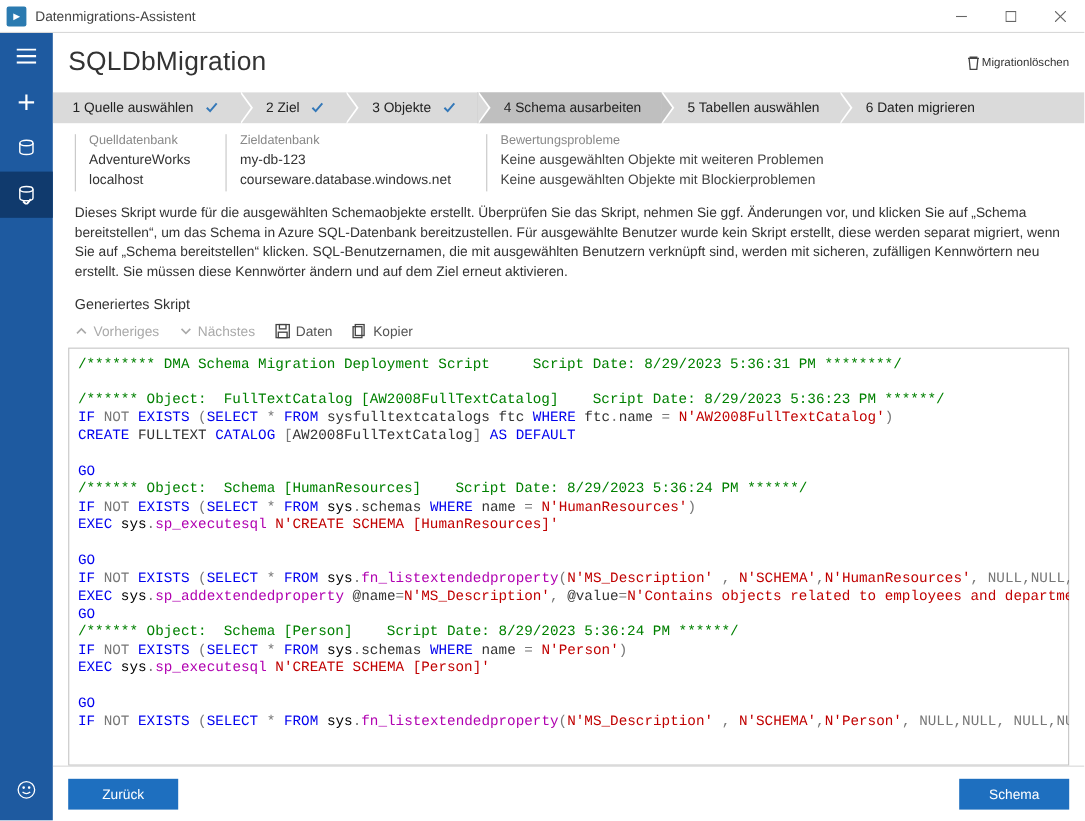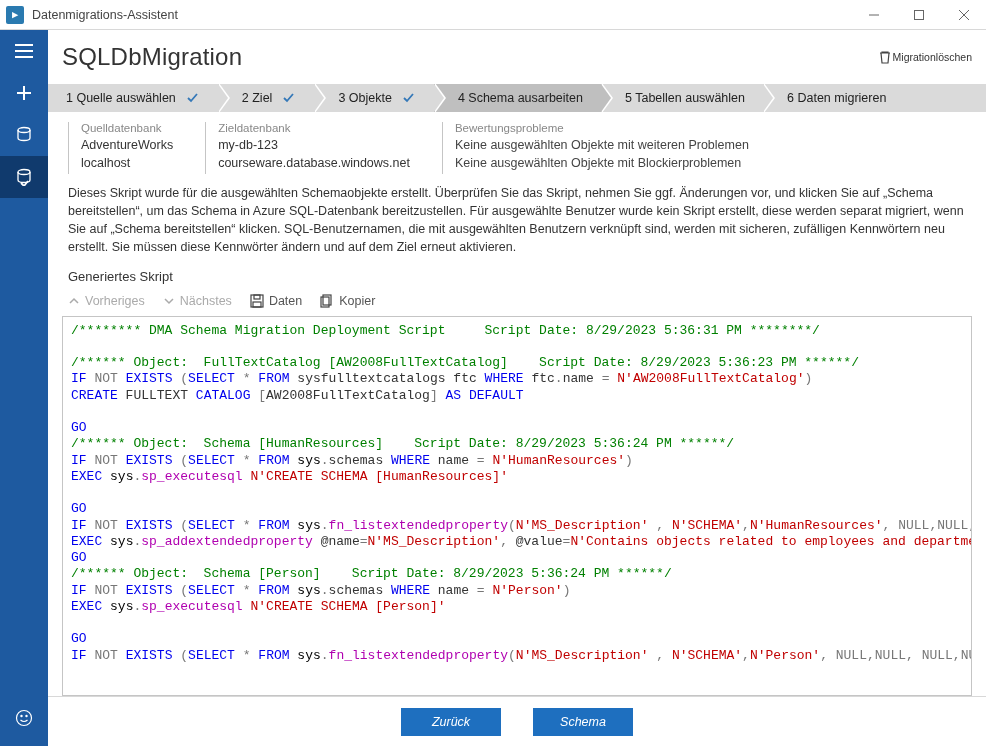--- a/index.html
+++ b/index.html
@@ -166,24 +166,23 @@
   .kw-blue   { color: #0000ee; }
   .kw-gray   { color: #777; }
   .kw-red    { color: #c00000; }
   .kw-magenta{ color: #b000b0; }
   .kw-black  { color: #000; }
   
   .footer {
     height: 50px;
     border-top: 1px solid #d8d8d8;
     display: flex; align-items: center;
-    justify-content: center;
+    justify-content: space-between;
     gap: 32px;
     padding: 0 14px;
-    font-style: italic;
   }
   .btn {
     height: 28px; padding: 0 20px;
     font-size: 12.5px;
     display: inline-flex; align-items: center; justify-content: center;
     border: 1px solid transparent;
     min-width: 100px;
   }
   .btn.primary { background: #1e6fbf; color: #fff; }
   .btn.disabled { background: #e2e2e2; color: #8a8a8a; }

